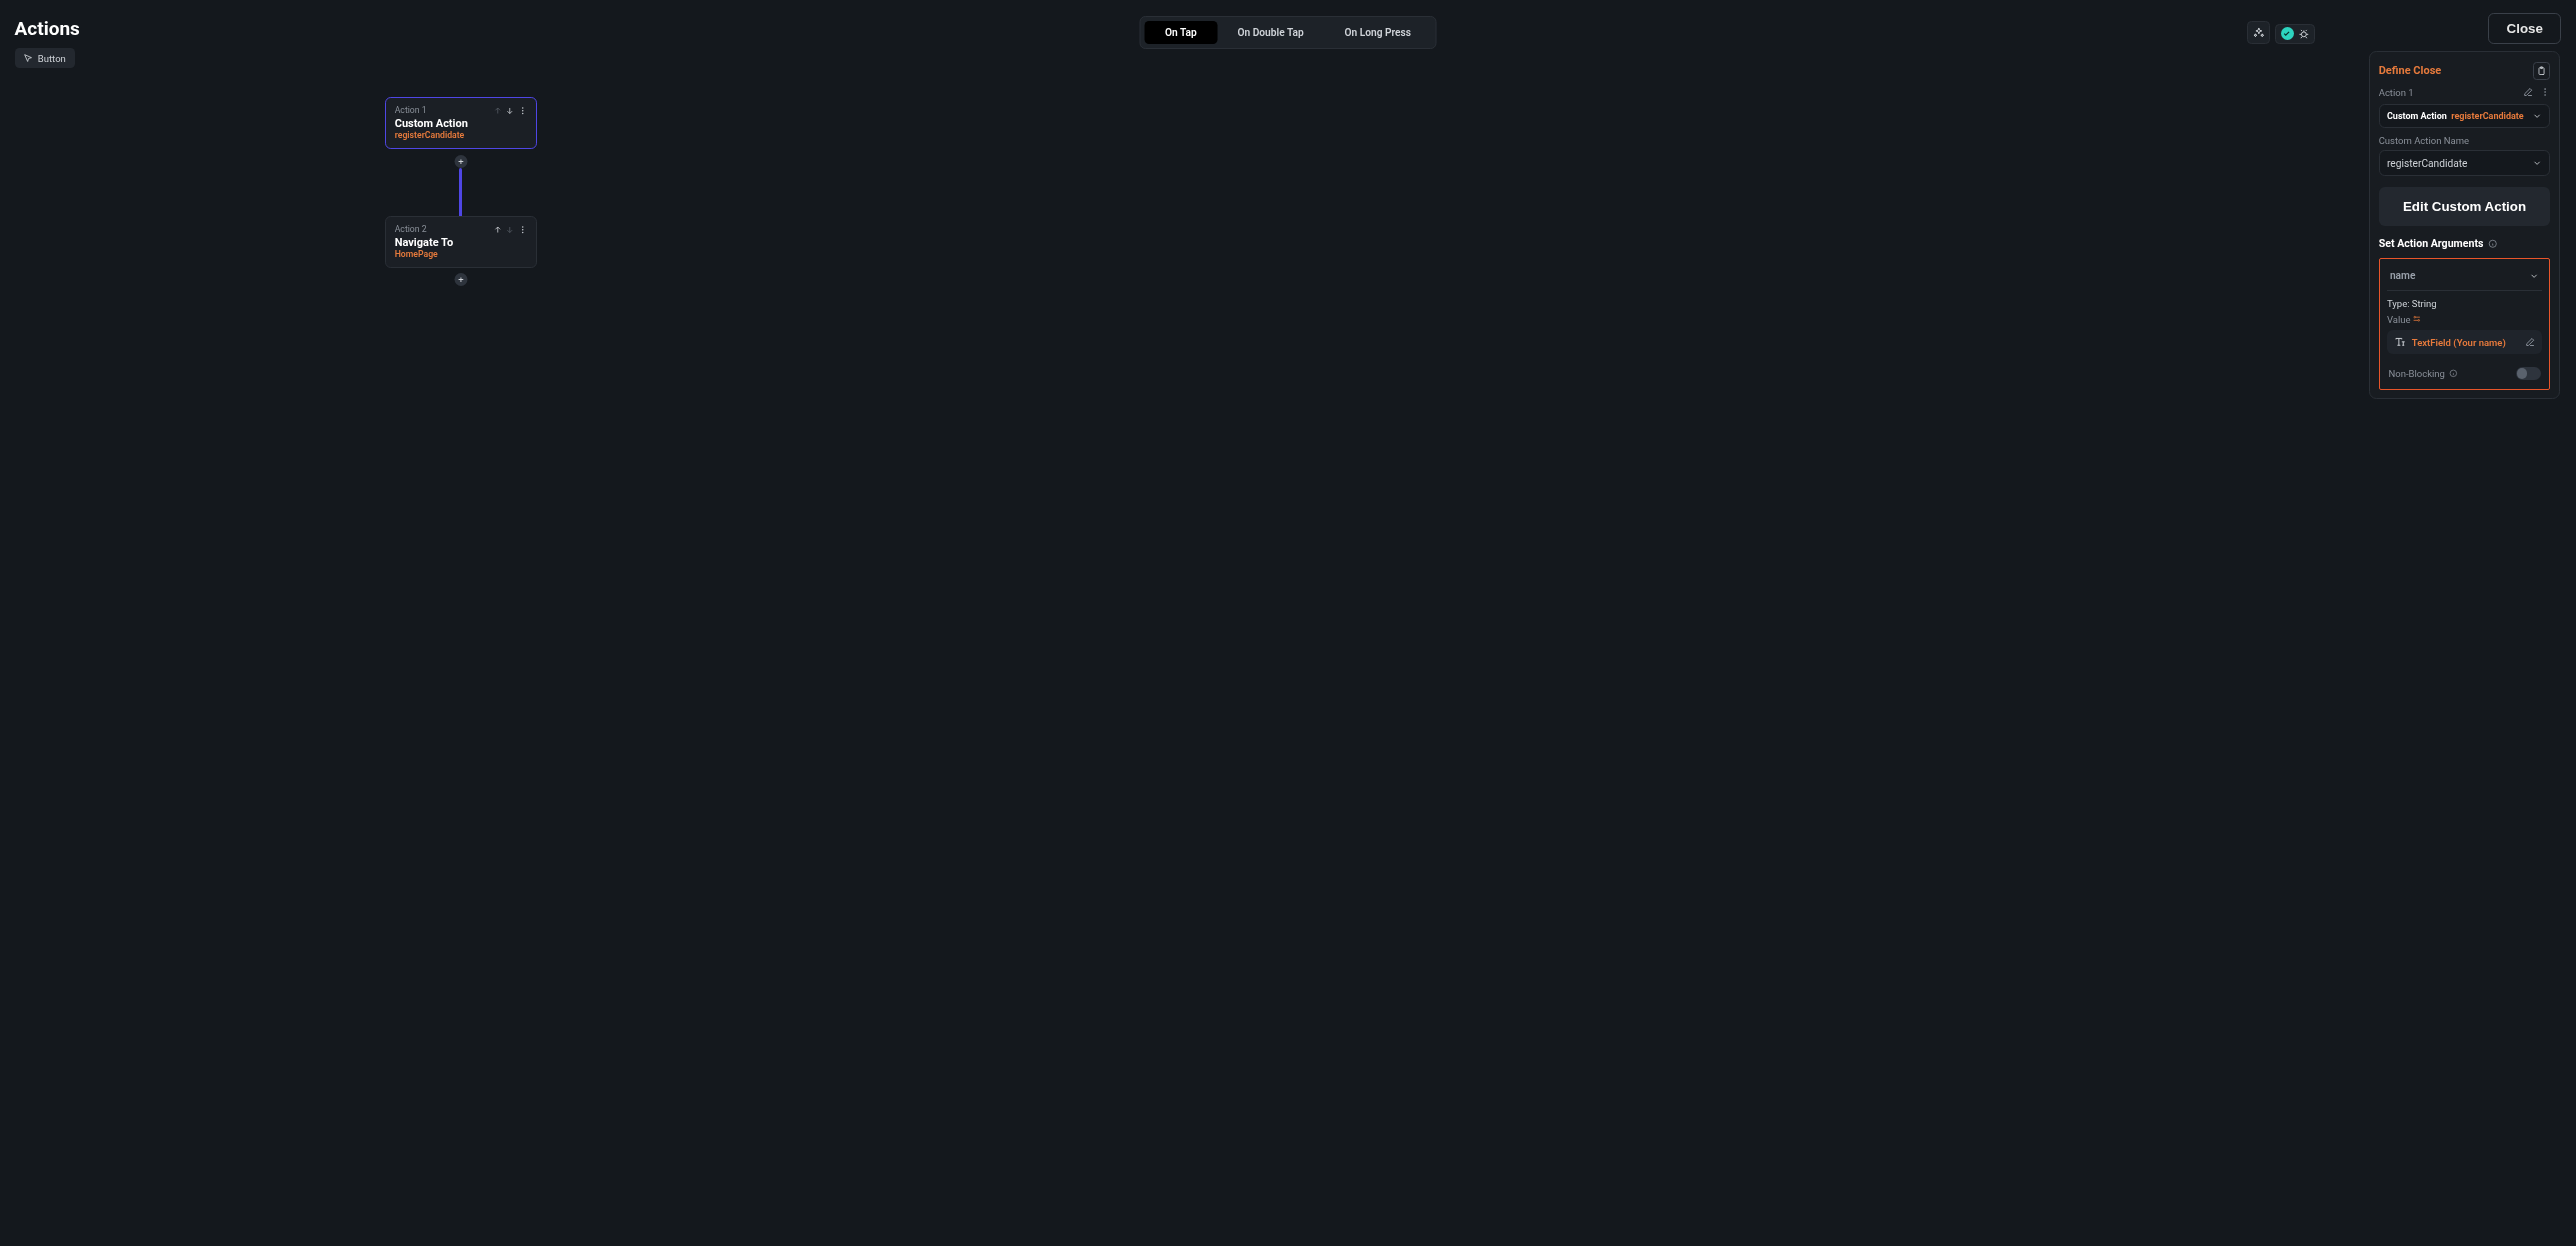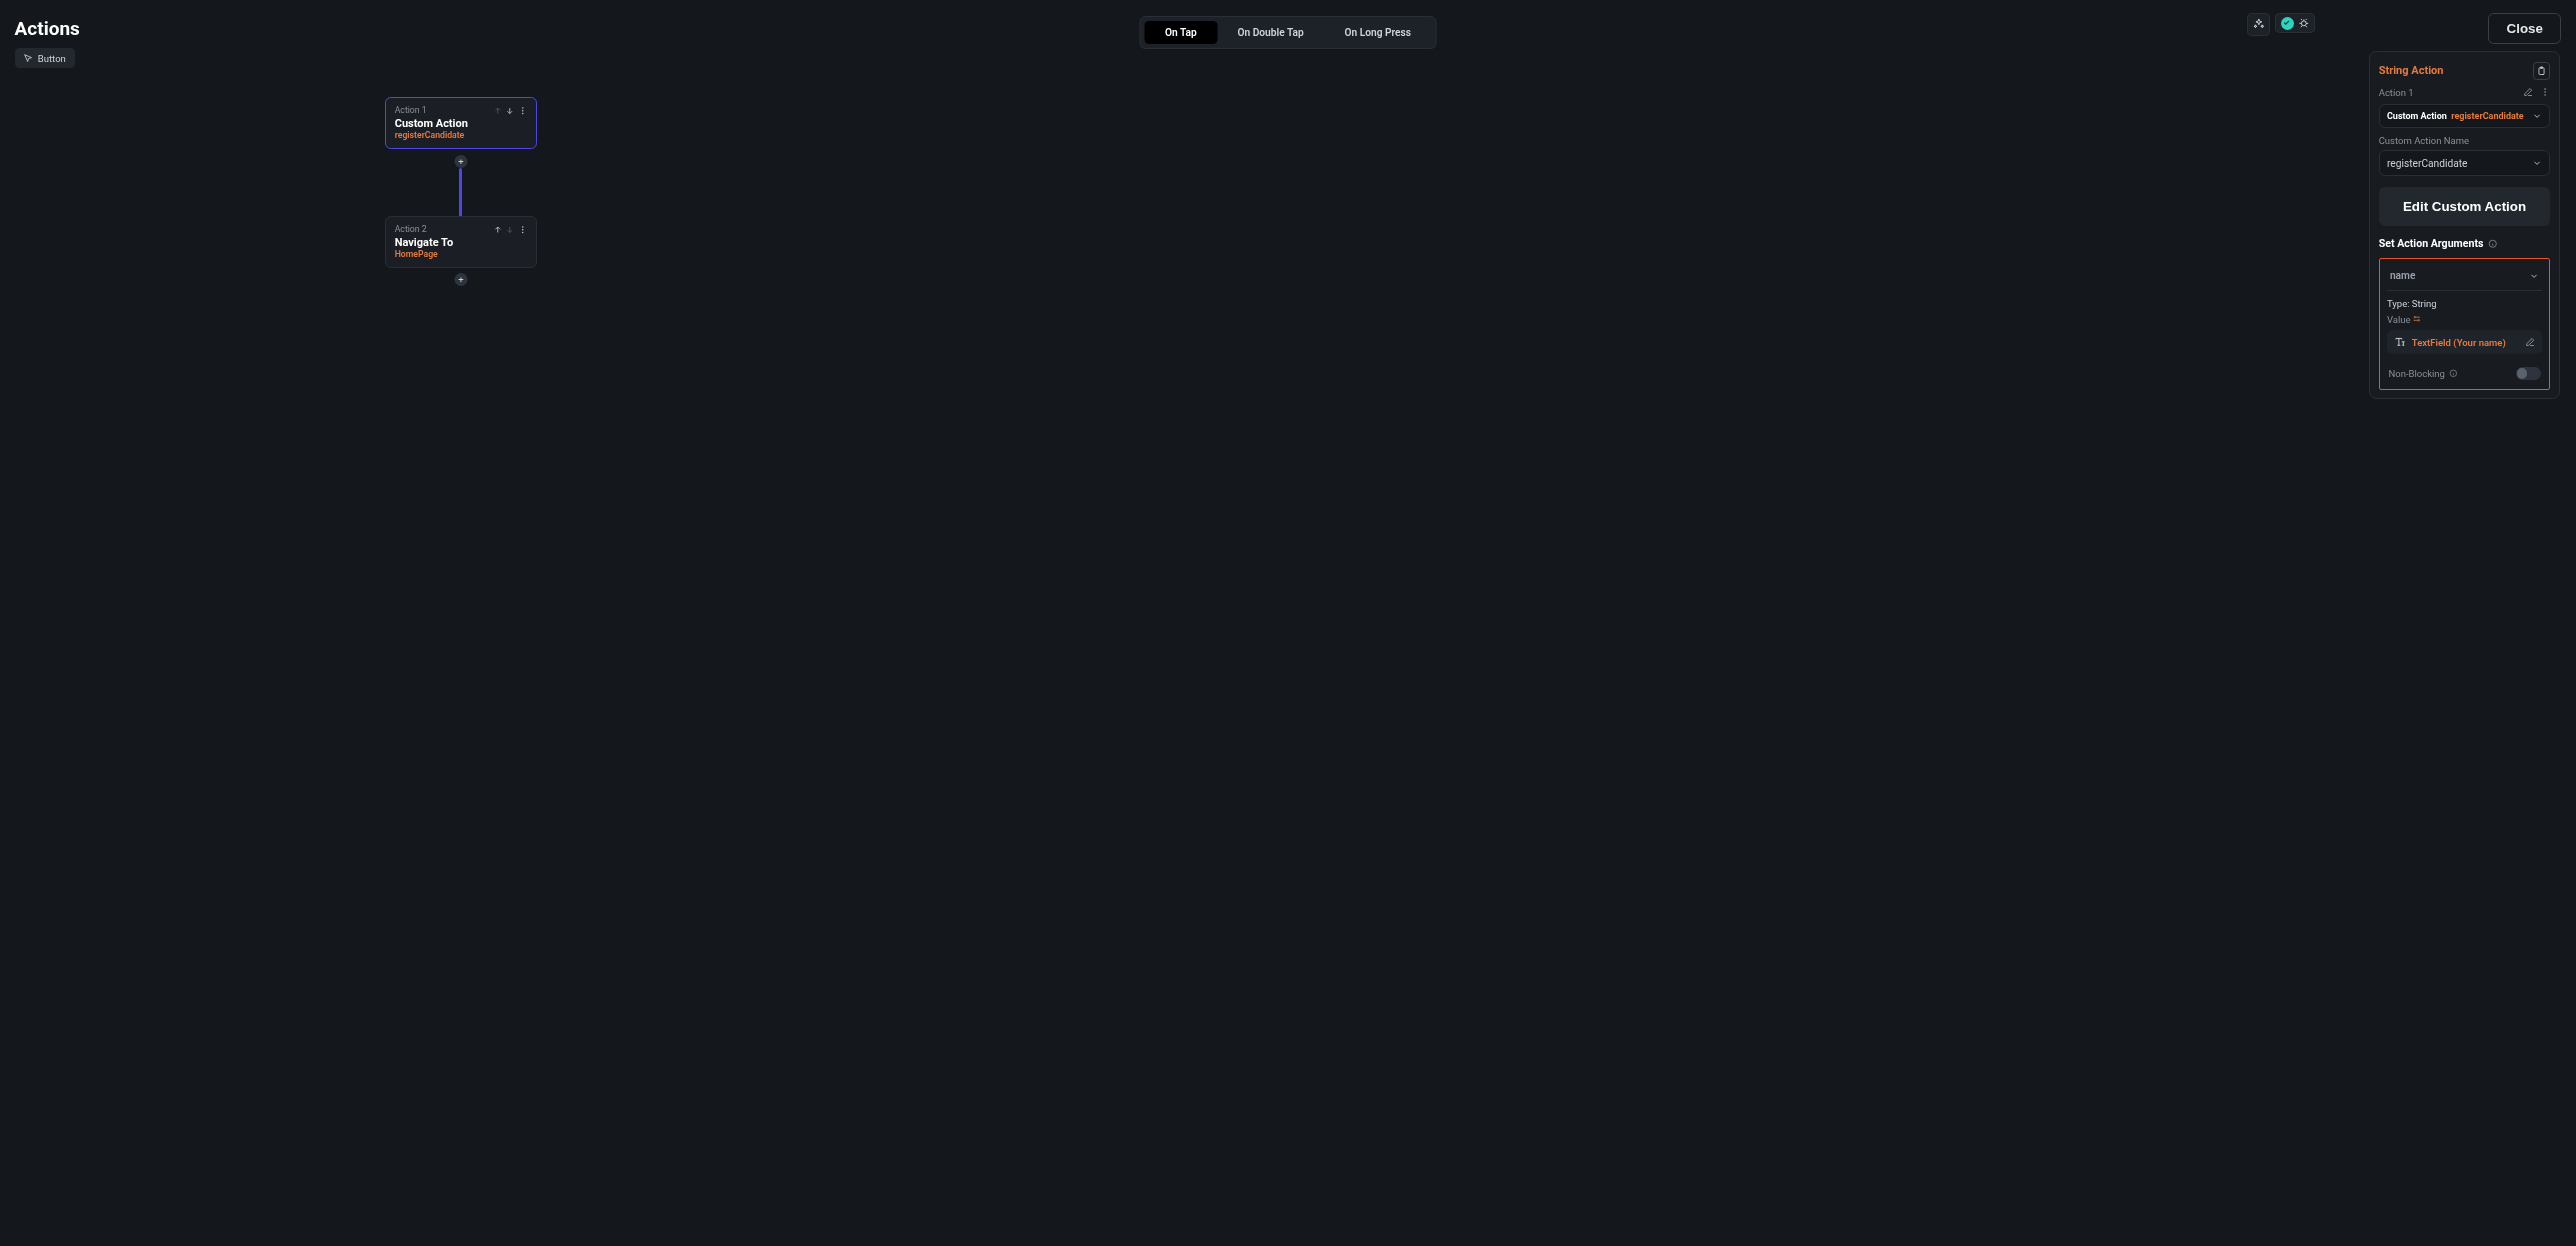--- a/index.html
+++ b/index.html
@@ -50,21 +50,21 @@
     color: #cfd3d8;
     cursor: pointer;
   }
   .tab.active {
     background: #000;
     color: #fff;
   }
   .header-right {
     margin-left: auto;
     display: flex;
-    align-items: flex-start;
+    align-items: flex-end;
     gap: 5px;
   }
   .icon-btn {
     width: 23px;
     height: 23px;
     border-radius: 4.4px;
     background: #1d2228;
     border: 0.7px solid #2a2f36;
     display: flex;
     align-items: center;
@@ -406,21 +406,21 @@
         </div>
       </div>
       <div class="node-title">Navigate To</div>
       <div class="node-sub">HomePage</div>
     </div>
     <div class="plus-dot" style="left:461px; top:273px;">+</div>
   </div>
 
   <div class="panel">
     <div class="panel-head">
-      <div class="panel-title">String Action</div>
+      <div class="panel-title">Define Close</div>
       <div class="small-icon-btn">
         <svg width="10.2" height="10.2" viewBox="0 0 24 24" fill="none" stroke="currentColor" stroke-width="2">
             <rect x="7" y="4" width="12" height="16" rx="2"></rect>
             <path d="M11 2h4v4h-4zM15 20h4"></path>
           </svg>
       </div>
     </div>
 
     <div class="row">
       <span class="muted">Action 1</span>

